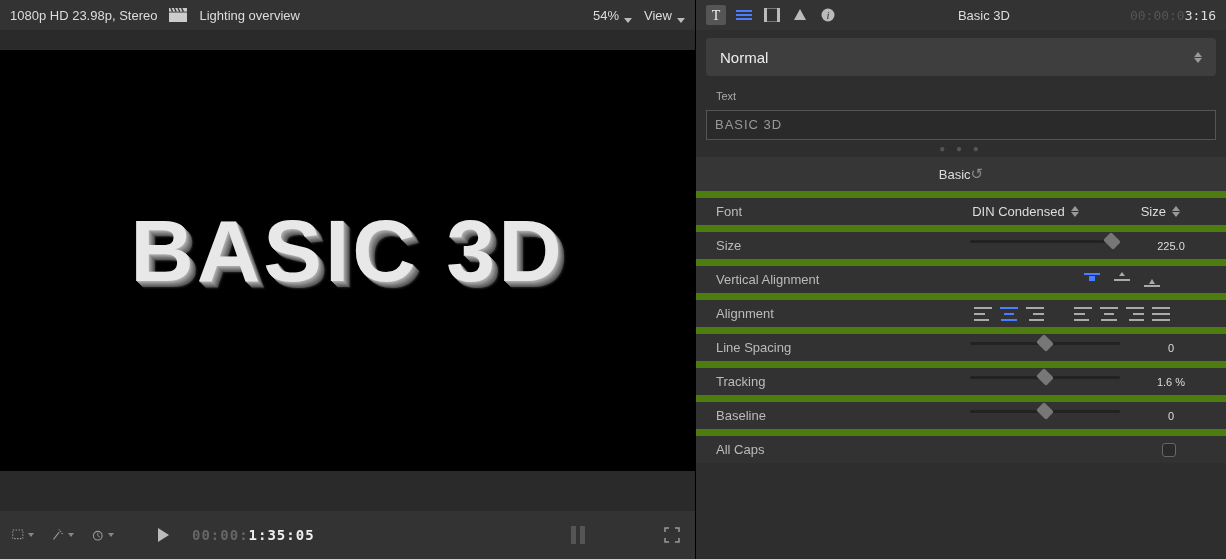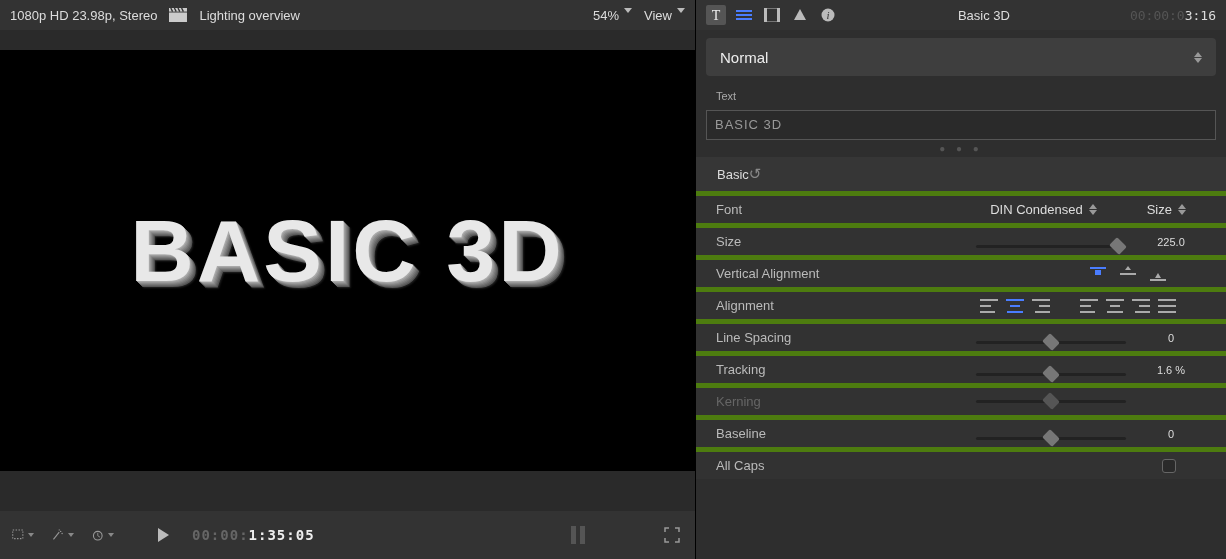--- a/index.html
+++ b/index.html
@@ -16,21 +16,21 @@
   .right-pane { flex: 1; display: flex; flex-direction: column; background: #2e2e2e; border-left: 1px solid #000; }
 
   
   .viewer-header {
     height: 30px; display: flex; align-items: center;
     padding: 0 10px; background: #333; font-size: 13px;
     color: #ddd; gap: 12px;
   }
   .viewer-header .spacer { flex: 1; }
   .viewer-header .clap { width: 18px; height: 14px; }
-  .viewer-header .dd { display: inline-flex; align-items: flex-start; gap: 5px; cursor: pointer; }
+  .viewer-header .dd { display: inline-flex; align-items: flex-end; gap: 5px; cursor: pointer; }
   .chev { display:inline-block; width:0;height:0;border-left:4px solid transparent;border-right:4px solid transparent;border-top:5px solid #bbb; }
 
   
   .viewer-body {
     flex: 1; background: #000; display: flex;
     align-items: center; justify-content: center;
     margin: 20px 0 40px 0;
   }
   .title3d {
     font-family: "Arial Narrow","Helvetica Neue Condensed",Impact,sans-serif;
@@ -89,34 +89,34 @@
   .text-field {
     margin: 2px 10px 0 10px; border:1px solid #555; background:#2a2a2a;
     padding: 6px 8px; font-size:13px; color:#999; letter-spacing:1px;
     height: 30px;
   }
   .dots { text-align:center; color:#555; font-size:10px; letter-spacing:4px; padding:3px 0; }
 
   
   .section-head {
     display:flex; align-items:center; padding: 8px 21px;
-    background:#363636; justify-content: flex-start;
+    background:#363636; justify-content: center;
   }
   .section-head .name { color:#ddd; }
   .reset-icon { color:#888; font-size:15px; }
 
   .param-row {
     display:flex; align-items:center; padding: 6px 20px;
     min-height: 30px; color:#bbb; gap:10px; font-size:13px;
-    border-top:5px solid #4d7c0f;
+    border-top:7px solid #4d7c0f;
     background:#323232;
   }
   .param-row.dim { color:#666; }
   .param-row .plabel { width: 140px; flex-shrink:0; }
-  .param-row .control { flex:1; display:flex; align-items:flex-end; justify-content:flex-end; gap:10px; }
+  .param-row .control { flex:1; display:flex; align-items:flex-start; justify-content:flex-end; gap:16px; }
   .font-dd { color:#ddd; display:inline-flex; align-items:center; gap:6px; cursor:pointer; }
   .slider {
     position:relative; width: 150px; height: 3px; background:#222;
     border-radius:2px;
   }
   .slider .knob {
     position:absolute; top:-6px; width:14px; height:14px;
     background:#777; border-radius:2px; transform: rotate(45deg) scaleY(0.8);
     transform-origin:center;
   }
@@ -384,29 +384,20 @@
   <div class="param-row">
     <span class="plabel">Tracking</span>
     <span class="control">
       <span class="slider">
           <span class="knob" style="left:68px"></span>
         </span>
       <span class="val">1.6  %</span>
     </span>
   </div>
 
-  <div class="param-row dim">
-    <span class="plabel">Kerning</span>
-    <span class="control">
-      <span class="slider">
-          <span class="knob" style="left:68px;background:#555"></span>
-        </span>
-      <span class="val"></span>
-    </span>
-  </div>
 
   <div class="param-row">
     <span class="plabel">Baseline</span>
     <span class="control">
       <span class="slider">
           <span class="knob" style="left:68px"></span>
         </span>
       <span class="val">0</span>
     </span>
   </div>

